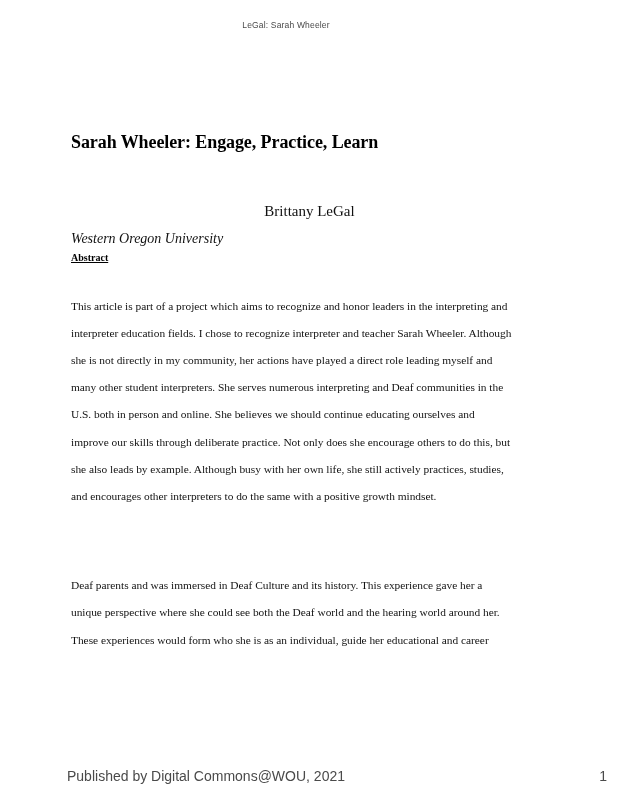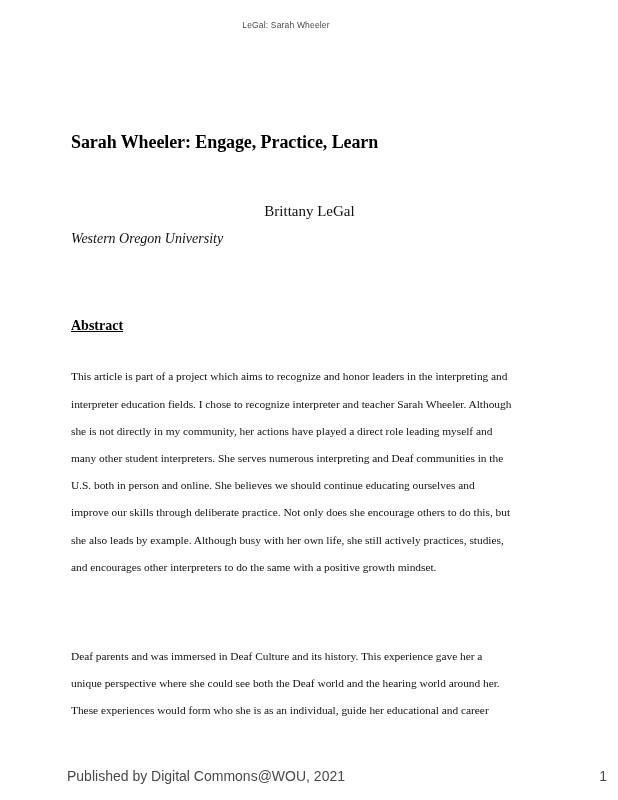--- a/index.html
+++ b/index.html
@@ -68,23 +68,22 @@
   }
 
   .author-affiliation {
     font-size: 14px;
     font-style: italic;
     line-height: 27px;
     color: #111;
   }
 
   .abstract-heading {
-    margin-top: 66px;
     font-weight: bold;
-    font-size: 14px;
+    font-size: 10px;
     line-height: 1.2;
     color: #000;
     text-decoration: underline;
   }
 
   .abstract-body {
     margin-top: 29px;
   }
 
   .body-section {

